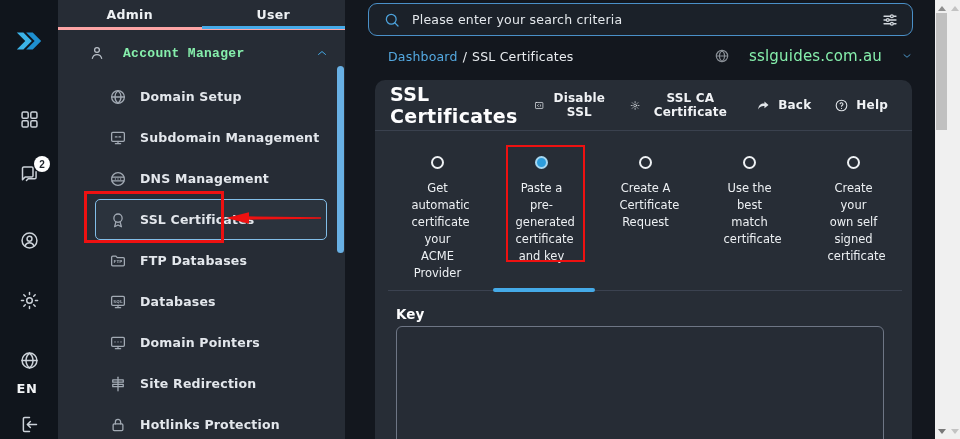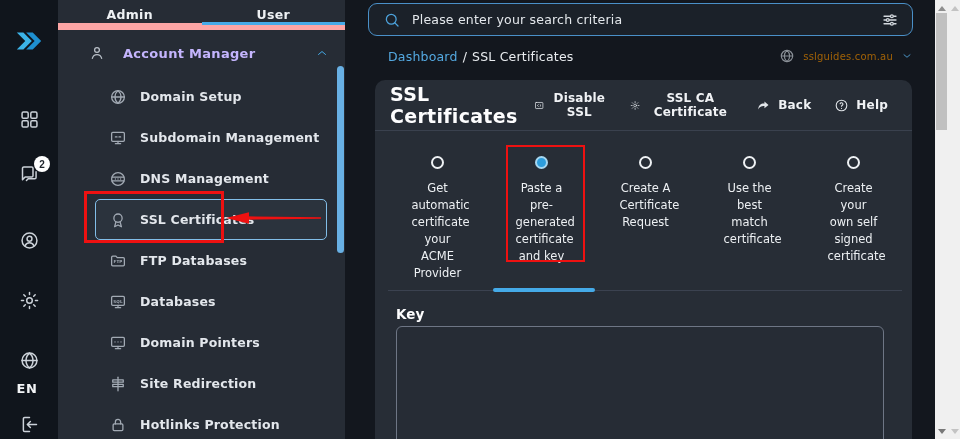--- a/index.html
+++ b/index.html
@@ -10,43 +10,43 @@
   
   .rail { position:absolute; left:0; top:0; width:58px; height:439px; background:#10151c; z-index:2; }
   .rail-item { position:absolute; left:0; width:58px; display:flex; justify-content:center; background:none; border:none; color:#ccd2d9; cursor:pointer; }
   .rail-item .ico { width:21px; height:21px; }
   .logo-box { position:absolute; left:0; top:26px; width:58px; display:flex; justify-content:center; cursor:pointer; }
   .badge { position:absolute; top:-7px; right:8px; width:16px; height:16px; border-radius:50%; background:#ffffff; color:#1d232b; font-size:10px; font-weight:700; display:flex; align-items:center; justify-content:center; }
   .lang-label { position:absolute; left:0; top:381px; width:54px; text-align:center; font-size:13px; font-weight:600; letter-spacing:.5px; color:#f2f4f6; }
 
   
   .sidebar { position:absolute; left:58px; top:0; width:287px; height:439px; background:#262c35; z-index:1; }
-  .tabs { position:relative; height:30px; display:flex; border-bottom:7px solid #fca5a5; }
+  .tabs { position:relative; height:30px; display:flex; border-bottom:3px solid #fca5a5; }
   .tab { flex:1; text-align:center; line-height:30px; font-size:12.5px; font-weight:600; letter-spacing:.3px; color:#eef1f4; cursor:pointer; }
   .tab-underline { position:absolute; left:50%; bottom:-2px; width:50%; height:3px; background:#45aae8; }
-  .section-header { height:46px; display:flex; align-items:center; padding:0 16px 0 30px; gap:17px; font-size:13px; font-weight:600; letter-spacing:.3px; color:#c4b5fd; cursor:pointer; }
+  .section-header { height:46px; display:flex; align-items:center; padding:0 16px 0 30px; gap:17px; font-size:13px; font-weight:600; letter-spacing:.3px; color:#86efac; cursor:pointer;font-family:Liberation Mono, monospace; }
   .section-header .ico { width:18px; height:18px; color:#b9c0c8; }
   .section-header .chev { margin-left:auto; width:14px; height:14px; color:#45aae8; }
   .menu { position:absolute; top:76px; left:0; right:0; list-style:none; }
   .menu-item { height:41px; margin-left:37px; width:232px; display:flex; align-items:center; gap:13px; padding-left:13px; border:1px solid transparent; border-radius:5px; font-size:12.5px; font-weight:600; letter-spacing:.2px; color:#e3e7ec; cursor:pointer; }
   .menu-item .ico { width:18px; height:18px; color:#a2aab4; flex:none; }
   .menu-item.active { background:#2b333d; border-color:#82bee8; }
   .sb-scroll { position:absolute; right:1px; top:66px; width:7px; height:187px; border-radius:4px; background:#68b0e4; cursor:pointer; }
 
   
   .searchbar { position:absolute; left:368px; top:3px; width:545px; height:33px; background:#1b2129; border:1.5px solid #4a90c8; border-radius:9px; display:flex; align-items:center; padding:0 13px 0 14px; gap:11px; z-index:1; }
   .searchbar .s-ico { width:18px; height:18px; color:#4da3dc; flex:none; }
   .searchbar input { flex:1; background:transparent; border:none; outline:none; color:#8b5cf6; font-size:12.5px; font-family:inherit; letter-spacing:.2px; }
   .searchbar input::placeholder { color:#e4e8ec; opacity:1; }
   .searchbar .f-ico { width:18px; height:18px; color:#d3d8dd; cursor:pointer; flex:none; }
   .crumbrow { position:absolute; left:388px; top:47px; width:525px; height:18px; display:flex; align-items:center; font-size:12.5px; letter-spacing:.2px; z-index:1; }
   .crumb-link { color:#54a9e1; cursor:pointer; }
   .crumb-sep { color:#e9ecef; margin:0 5px; }
   .crumb-cur { color:#e9ecef; }
-  .domain-sel { margin-left:auto; display:flex; align-items:center; gap:8px; color:#a16207; cursor:pointer; font-size:10px; }
+  .domain-sel { margin-left:auto; display:flex; align-items:center; gap:19px; color:#86efac; cursor:pointer; font-size:15px; }
   .domain-sel .g-ico { width:16px; height:16px; color:#8a9097; }
   .domain-sel .chev { width:12px; height:12px; color:#54a9e1; }
 
   
   .card { position:absolute; left:375px; top:80px; width:537px; height:359px; background:#272d36; border-radius:10px 10px 0 0; z-index:1; }
   .card-head { height:51px; display:flex; align-items:center; padding:0 24px 0 15px; border-bottom:1px solid #3a414e; }
   .card-head h1 { font-size:19px; font-weight:700; letter-spacing:.3px; color:#fdfdfe; }
   .actions { margin-left:auto; display:flex; gap:23px; }
   .action { display:flex; align-items:center; gap:7px; background:none; border:none; color:#f0f2f5; font-size:12px; font-weight:700; font-family:inherit; letter-spacing:.2px; cursor:pointer; }
   .action .ico { width:15px; height:15px; color:#e2e6ea; }

